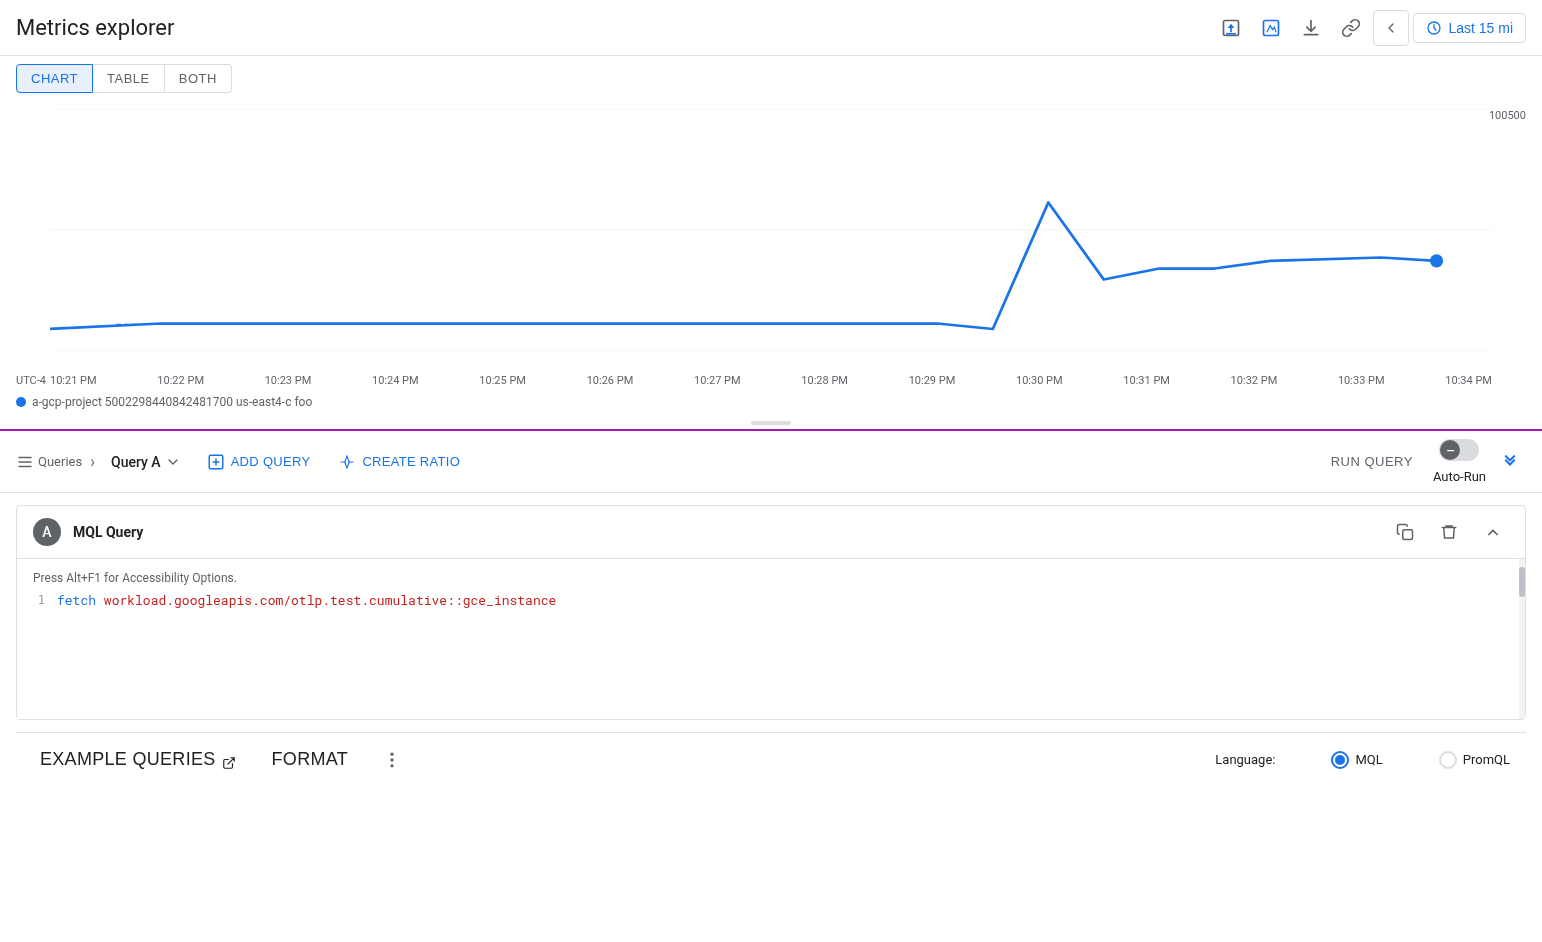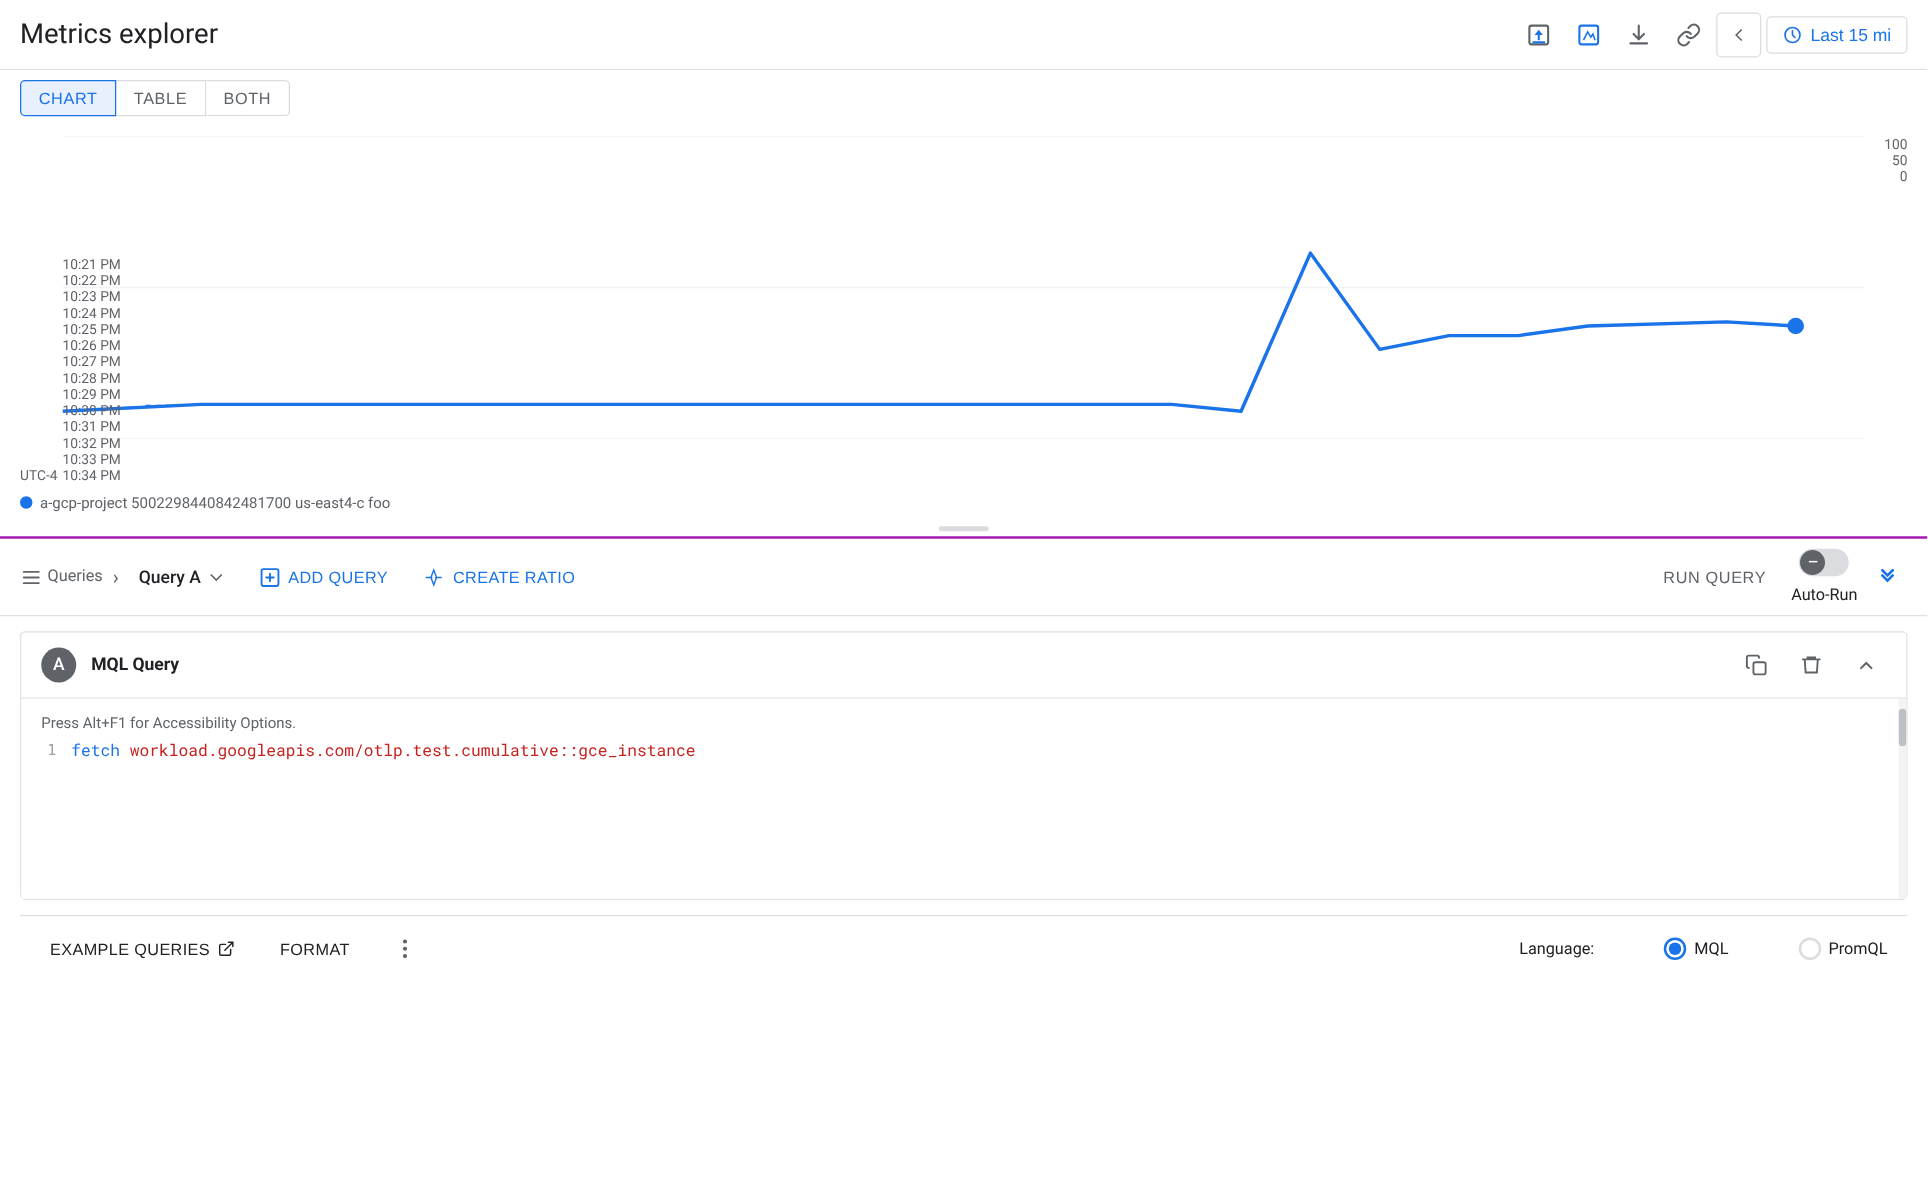--- a/index.html
+++ b/index.html
@@ -99,39 +99,39 @@
       position: relative;
       height: 290px;
       padding: 8px 50px 40px 50px;
     }
     .chart-y-labels {
       position: absolute;
       right: 16px;
       top: 8px;
       bottom: 40px;
       display: flex;
-      flex-direction: column;
+      flex-direction: row;
+      justify-content: space-between;
       font-size: 11px;
       color: #5f6368;
       text-align: right;
     }
     .chart-svg {
       width: 100%;
       height: 100%;
     }
     .chart-x-labels {
       position: absolute;
       bottom: 4px;
       left: 50px;
       right: 50px;
       display: flex;
       justify-content: space-between;
       font-size: 11px;
       color: #5f6368;
-      flex-direction: column;
     }
     .chart-x-utc {
       position: absolute;
       bottom: 4px;
       left: 16px;
       font-size: 11px;
       color: #5f6368;
     }
     .chart-legend {
       padding: 4px 16px 8px;
@@ -409,23 +409,23 @@
     .bottom-bar {
       display: flex;
       align-items: center;
       padding: 10px 16px;
       border-top: 1px solid #e0e0e0;
       gap: 20px;
       margin: 0 16px;
     }
     .bottom-btn {
       display: flex;
-      align-items: center;
+      align-items: flex-end;
       gap: 6px;
-      font-size: 13px;
+      font-size: 18px;
       font-weight: 500;
       color: #202124;
       letter-spacing: 0.3px;
       padding: 6px 8px;
       border: none;
       background: transparent;
       cursor: pointer;
       border-radius: 4px;
     }
     .more-btn {

